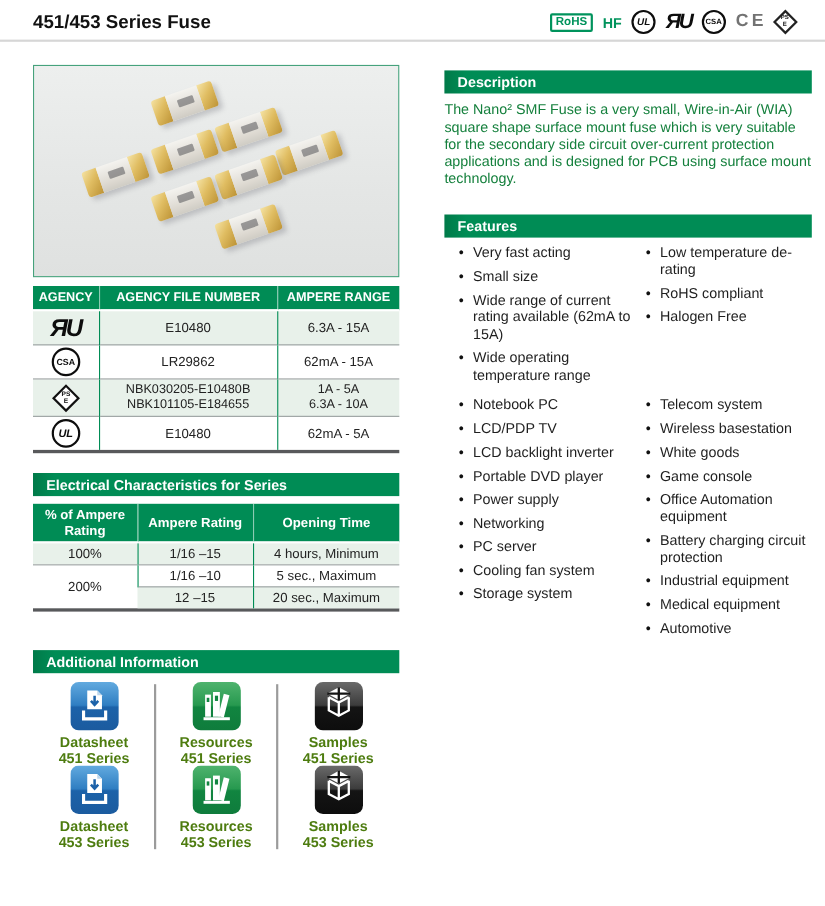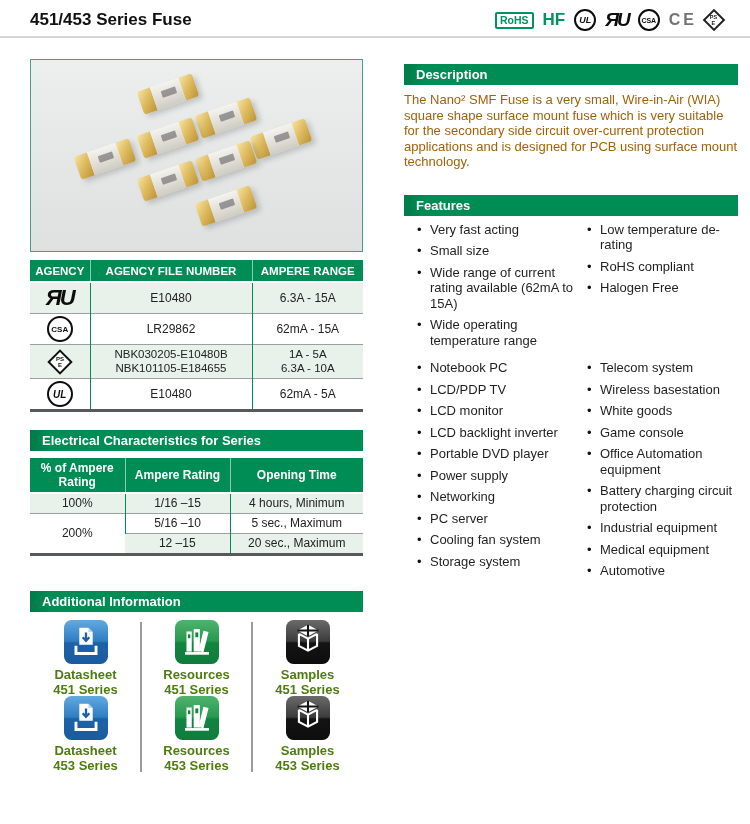--- a/index.html
+++ b/index.html
@@ -7,21 +7,21 @@
   .page {
     position:relative; width:750px; height:824px; background:#ffffff;
     font-family:"Liberation Sans", sans-serif; color:#1a1a1a; overflow:hidden;
   }
 
   
   .hdr { position:absolute; left:0; top:0; width:750px; height:38px; border-bottom:2px solid #d6d6d6; }
   .hdr h1 { position:absolute; left:30px; top:10px; font-size:17px; font-weight:bold; color:#111; }
   .badges { position:absolute; right:28px; top:8px; display:flex; align-items:center; gap:9px; height:24px; }
   .b-rohs { border:2px solid #00935c; color:#00935c; font-weight:bold; font-size:10.5px; padding:0 3px; height:17px; line-height:13.5px; border-radius:2px; }
-  .b-hf { color:#00935c; font-weight:bold; font-size:17px; }
+  .b-hf { color:#00935c; font-weight:bold; font-size:13px; }
   .circ { width:22px; height:22px; border:2px solid #0d0d0d; border-radius:50%; display:flex; align-items:center; justify-content:center; color:#0d0d0d; font-weight:bold; }
   .circ .inner { font-size:9px; font-style:italic; }
   .circ.csa .inner { font-size:7px; font-style:normal; }
   .b-ur { font-size:19px; font-weight:900; font-style:italic; letter-spacing:-2px; color:#0d0d0d; }
   .b-ce { font-size:16px; font-weight:bold; letter-spacing:3px; color:#737373; }
   .dia { width:16px; height:16px; border:2px solid #222; transform:rotate(45deg); display:flex; align-items:center; justify-content:center; background:#fff; }
   .dia .inner { transform:rotate(-45deg); font-size:5.5px; font-weight:bold; line-height:5.5px; white-space:pre-line; text-align:center; color:#222; }
 
   
   .col-left  { position:absolute; left:30px;  top:59px; width:333px; }
@@ -66,21 +66,21 @@
   .logo-ur { font-size:22px; font-weight:900; font-style:italic; letter-spacing:-2px; color:#0d0d0d; }
   .lcirc { width:26px; height:26px; border:2.5px solid #0d0d0d; border-radius:50%; display:inline-flex;
            align-items:center; justify-content:center; color:#0d0d0d; font-weight:bold; }
   .lcirc .inner { font-size:8px; }
   .lcirc.ul .inner { font-size:10px; font-style:italic; }
   .ldia { width:18px; height:18px; border:2px solid #111; transform:rotate(45deg); display:inline-flex;
           align-items:center; justify-content:center; margin:4px 0; background:#fff; }
   .ldia .inner { transform:rotate(-45deg); font-size:6px; font-weight:bold; line-height:6px; white-space:pre-line; color:#111; }
 
   
-  .desc-text { margin-top:7px; font-size:13px; line-height:15.5px; color:#a16207; width:334px; }
+  .desc-text { margin-top:7px; font-size:13px; line-height:15.5px; color:#15803d; width:334px; }
   .twocol { display:flex; margin-top:6px; }
   ul.blist { list-style:none; }
   ul.blist li { position:relative; font-size:13px; line-height:15.5px; color:#1f1f1f;
                 padding-left:13px; margin-bottom:6px; }
   ul.blist li::before { content:"\2022"; position:absolute; left:0; top:0; color:#111; }
   .feat-l, .app-l { width:170px; margin-left:13px; }
   .feat-r, .app-r { width:148px; margin-left:0; }
 
   
   .addgrid { position:relative; margin-top:8px; display:grid; grid-template-columns:111px 111px 111px;
@@ -226,21 +226,21 @@
           </tr>
         </thead>
         <tbody>
           <tr>
             <td class="tint">100%</td>
             <td class="tint">1/16 –15</td>
             <td class="tint">4 hours, Minimum</td>
           </tr>
           <tr>
             <td rowspan="2">200%</td>
-            <td>5/16 –10</td>
+            <td>1/16 –10</td>
             <td>5 sec., Maximum</td>
           </tr>
           <tr>
             <td class="tint">12 –15</td>
             <td class="tint">20 sec., Maximum</td>
           </tr>
         </tbody>
       </table>
     </div>
 
@@ -390,21 +390,20 @@
         <li>Low temperature de-rating</li>
         <li>RoHS compliant</li>
         <li>Halogen Free</li>
       </ul>
     </div>
 
     <div class="twocol">
       <ul class="blist app-l">
         <li>Notebook PC</li>
         <li>LCD/PDP TV</li>
-        <li>LCD monitor</li>
         <li>LCD backlight inverter</li>
         <li>Portable DVD player</li>
         <li>Power supply</li>
         <li>Networking</li>
         <li>PC server</li>
         <li>Cooling fan system</li>
         <li>Storage system</li>
       </ul>
       <ul class="blist app-r">
         <li>Telecom system</li>

